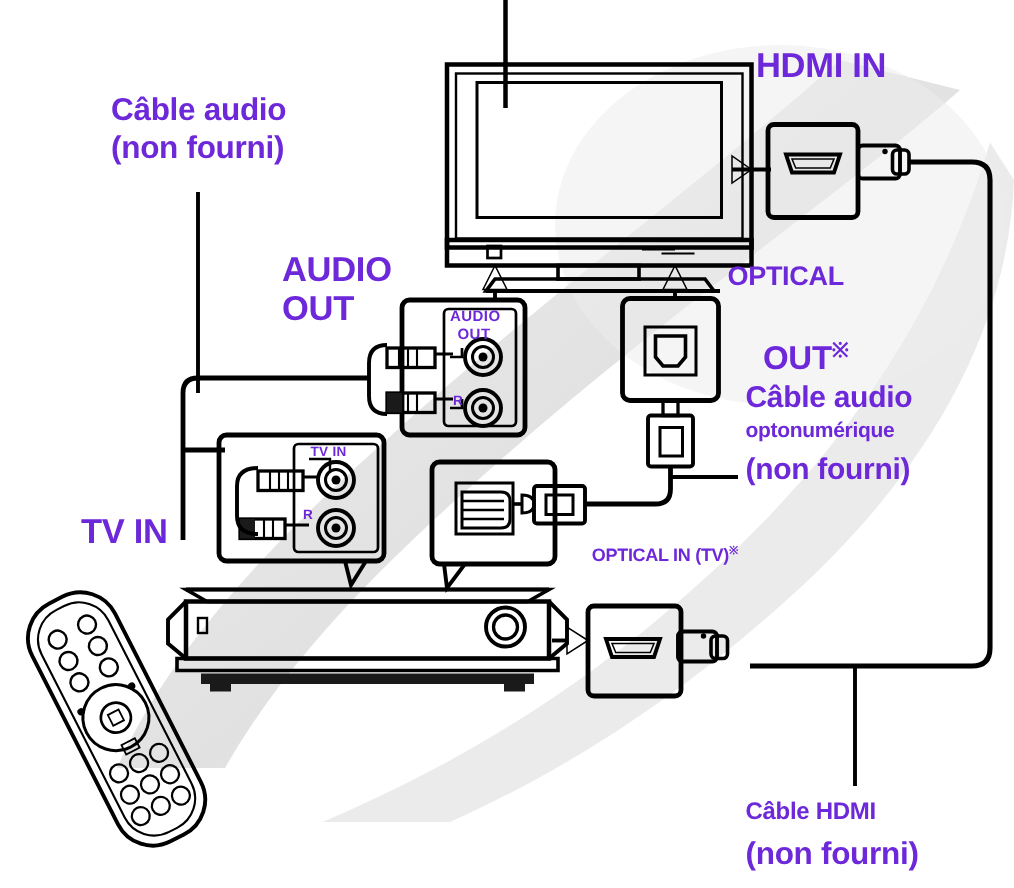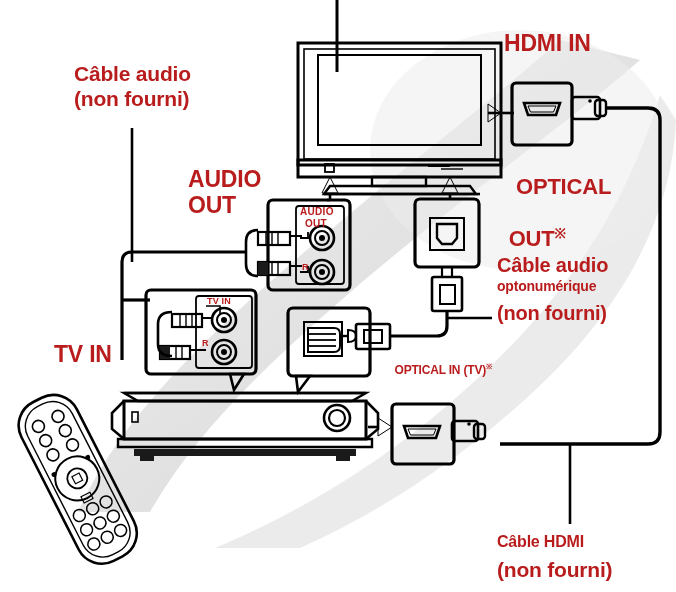--- a/index.html
+++ b/index.html
@@ -9,21 +9,21 @@
     width:676px;height:592px;
     background:#ffffff;
     overflow:hidden;
     font-family:"Liberation Sans", sans-serif;
   }
   
   .swoosh{position:absolute;pointer-events:none;}
   
   .lbl{
     position:absolute;
-    color:#b91c1c;
+    color:#6d28d9;
     font-family:"Liberation Sans", sans-serif;
     font-weight:bold;
     line-height:1.17;
     white-space:pre;
     letter-spacing:-0.2px;
   }
   .lbl.reg{font-weight:bold;}
   .ref{font-size:0.62em;vertical-align:super;letter-spacing:0;}
   svg{position:absolute;left:0;top:0;}
   .ln{stroke:#000;fill:none;}
@@ -271,21 +271,21 @@
   </svg>
 
   <div class="lbl" style="left:504px;top:30px;font-size:23px;">HDMI IN</div>
 
   <div class="lbl" style="left:74px;top:62px;font-size:21px;">Câble audio</div>
   <div class="lbl" style="left:74px;top:87px;font-size:21px;">(non fourni)</div>
 
   <div class="lbl" style="left:188px;top:166px;font-size:23px;">AUDIO</div>
   <div class="lbl" style="left:188px;top:192px;font-size:23px;">OUT</div>
 
-  <div class="lbl" style="left:485px;top:174px;font-size:22px;margin-left:31px;">OPTICAL</div>
+  <div class="lbl" style="left:485px;top:174px;font-size:18px;">OPTICAL</div>
   <div class="lbl" style="left:485px;top:200px;font-size:22px;">
     <span>OUT</span><span class="ref">※</span>
   </div>
 
   <div class="lbl reg" style="left:497px;top:254px;font-size:20px;">Câble audio</div>
   <div class="lbl reg" style="left:497px;top:278px;font-size:14px;text-align:right;">optonumérique</div>
   <div class="lbl reg" style="left:497px;top:302px;font-size:20px;">(non fourni)</div>
 
   <div class="lbl" style="left:54px;top:341px;font-size:23px;">TV IN</div>
 

